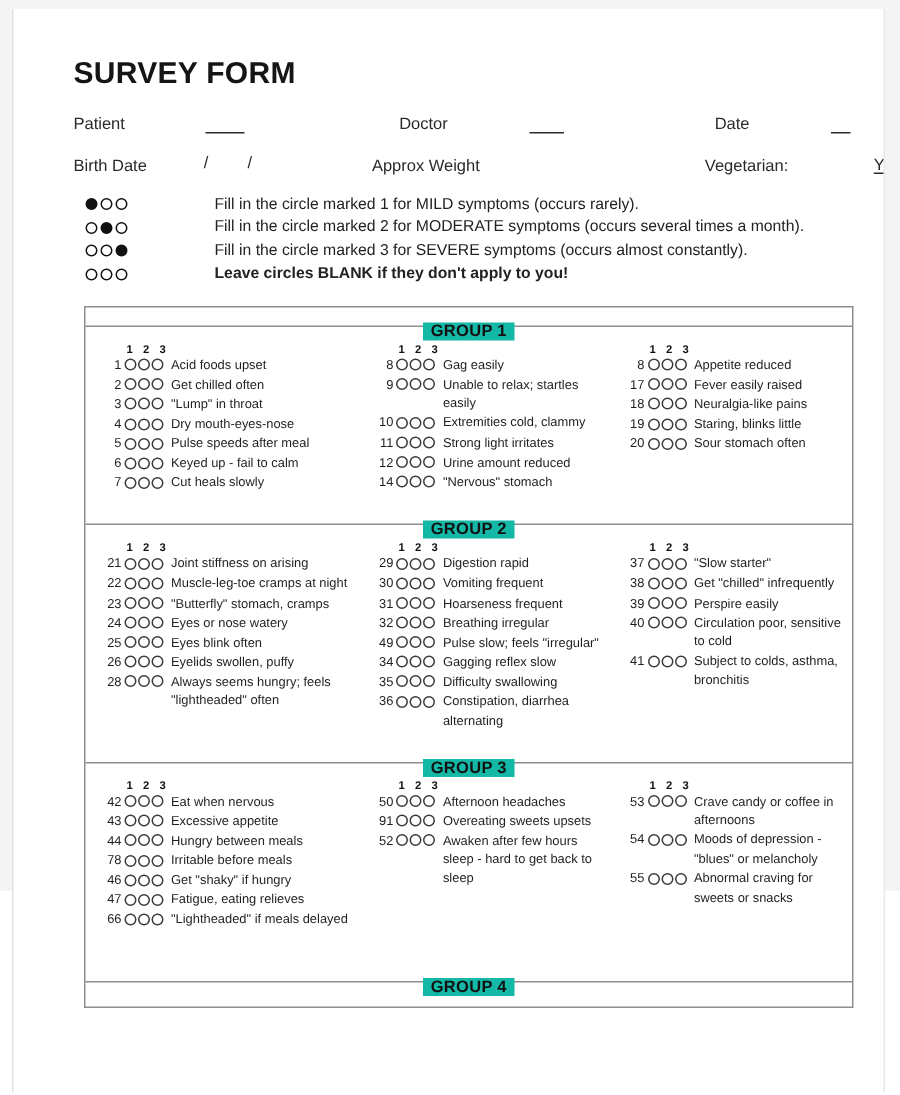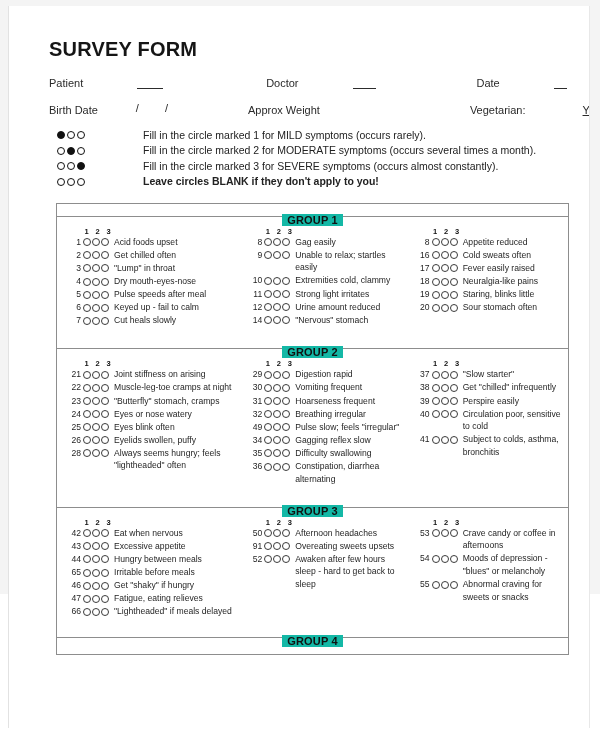--- a/index.html
+++ b/index.html
@@ -211,21 +211,21 @@
     border-radius: 50%;
     box-sizing: border-box;
     display: block;
     background: #fff;
   }
   .item-text {
     padding-left: 5px;
     flex: 1 1 auto;
   }
   .group-4-head {
-    margin-top: 4px;
+    margin-top: 20px;
     margin-bottom: 4px;
   }
   .g4-spacer { height: 6px; }
 </style>
 </head>
 <body>
 
 <div class="page-frame">
   <div class="sheet">
     <div class="sheet-inner">
@@ -445,29 +445,20 @@
                 <div class="item">
                   <span class="item-num">8</span>
                   <span class="circles">
                     <span class="circ"></span>
                     <span class="circ"></span>
                     <span class="circ"></span>
                   </span>
                   <span class="item-text">Appetite reduced</span>
                 </div>
                 <div class="item">
-                  <span class="item-num">16</span>
-                  <span class="circles">
-                    <span class="circ"></span>
-                    <span class="circ"></span>
-                    <span class="circ"></span>
-                  </span>
-                  <span class="item-text">Cold sweats often</span>
-                </div>
-                <div class="item">
                   <span class="item-num">17</span>
                   <span class="circles">
                     <span class="circ"></span>
                     <span class="circ"></span>
                     <span class="circ"></span>
                   </span>
                   <span class="item-text">Fever easily raised</span>
                 </div>
                 <div class="item">
                   <span class="item-num">18</span>
@@ -737,21 +728,21 @@
                 <div class="item">
                   <span class="item-num">44</span>
                   <span class="circles">
                     <span class="circ"></span>
                     <span class="circ"></span>
                     <span class="circ"></span>
                   </span>
                   <span class="item-text">Hungry between meals</span>
                 </div>
                 <div class="item">
-                  <span class="item-num">65</span>
+                  <span class="item-num">78</span>
                   <span class="circles">
                     <span class="circ"></span>
                     <span class="circ"></span>
                     <span class="circ"></span>
                   </span>
                   <span class="item-text">Irritable before meals</span>
                 </div>
                 <div class="item">
                   <span class="item-num">46</span>
                   <span class="circles">

